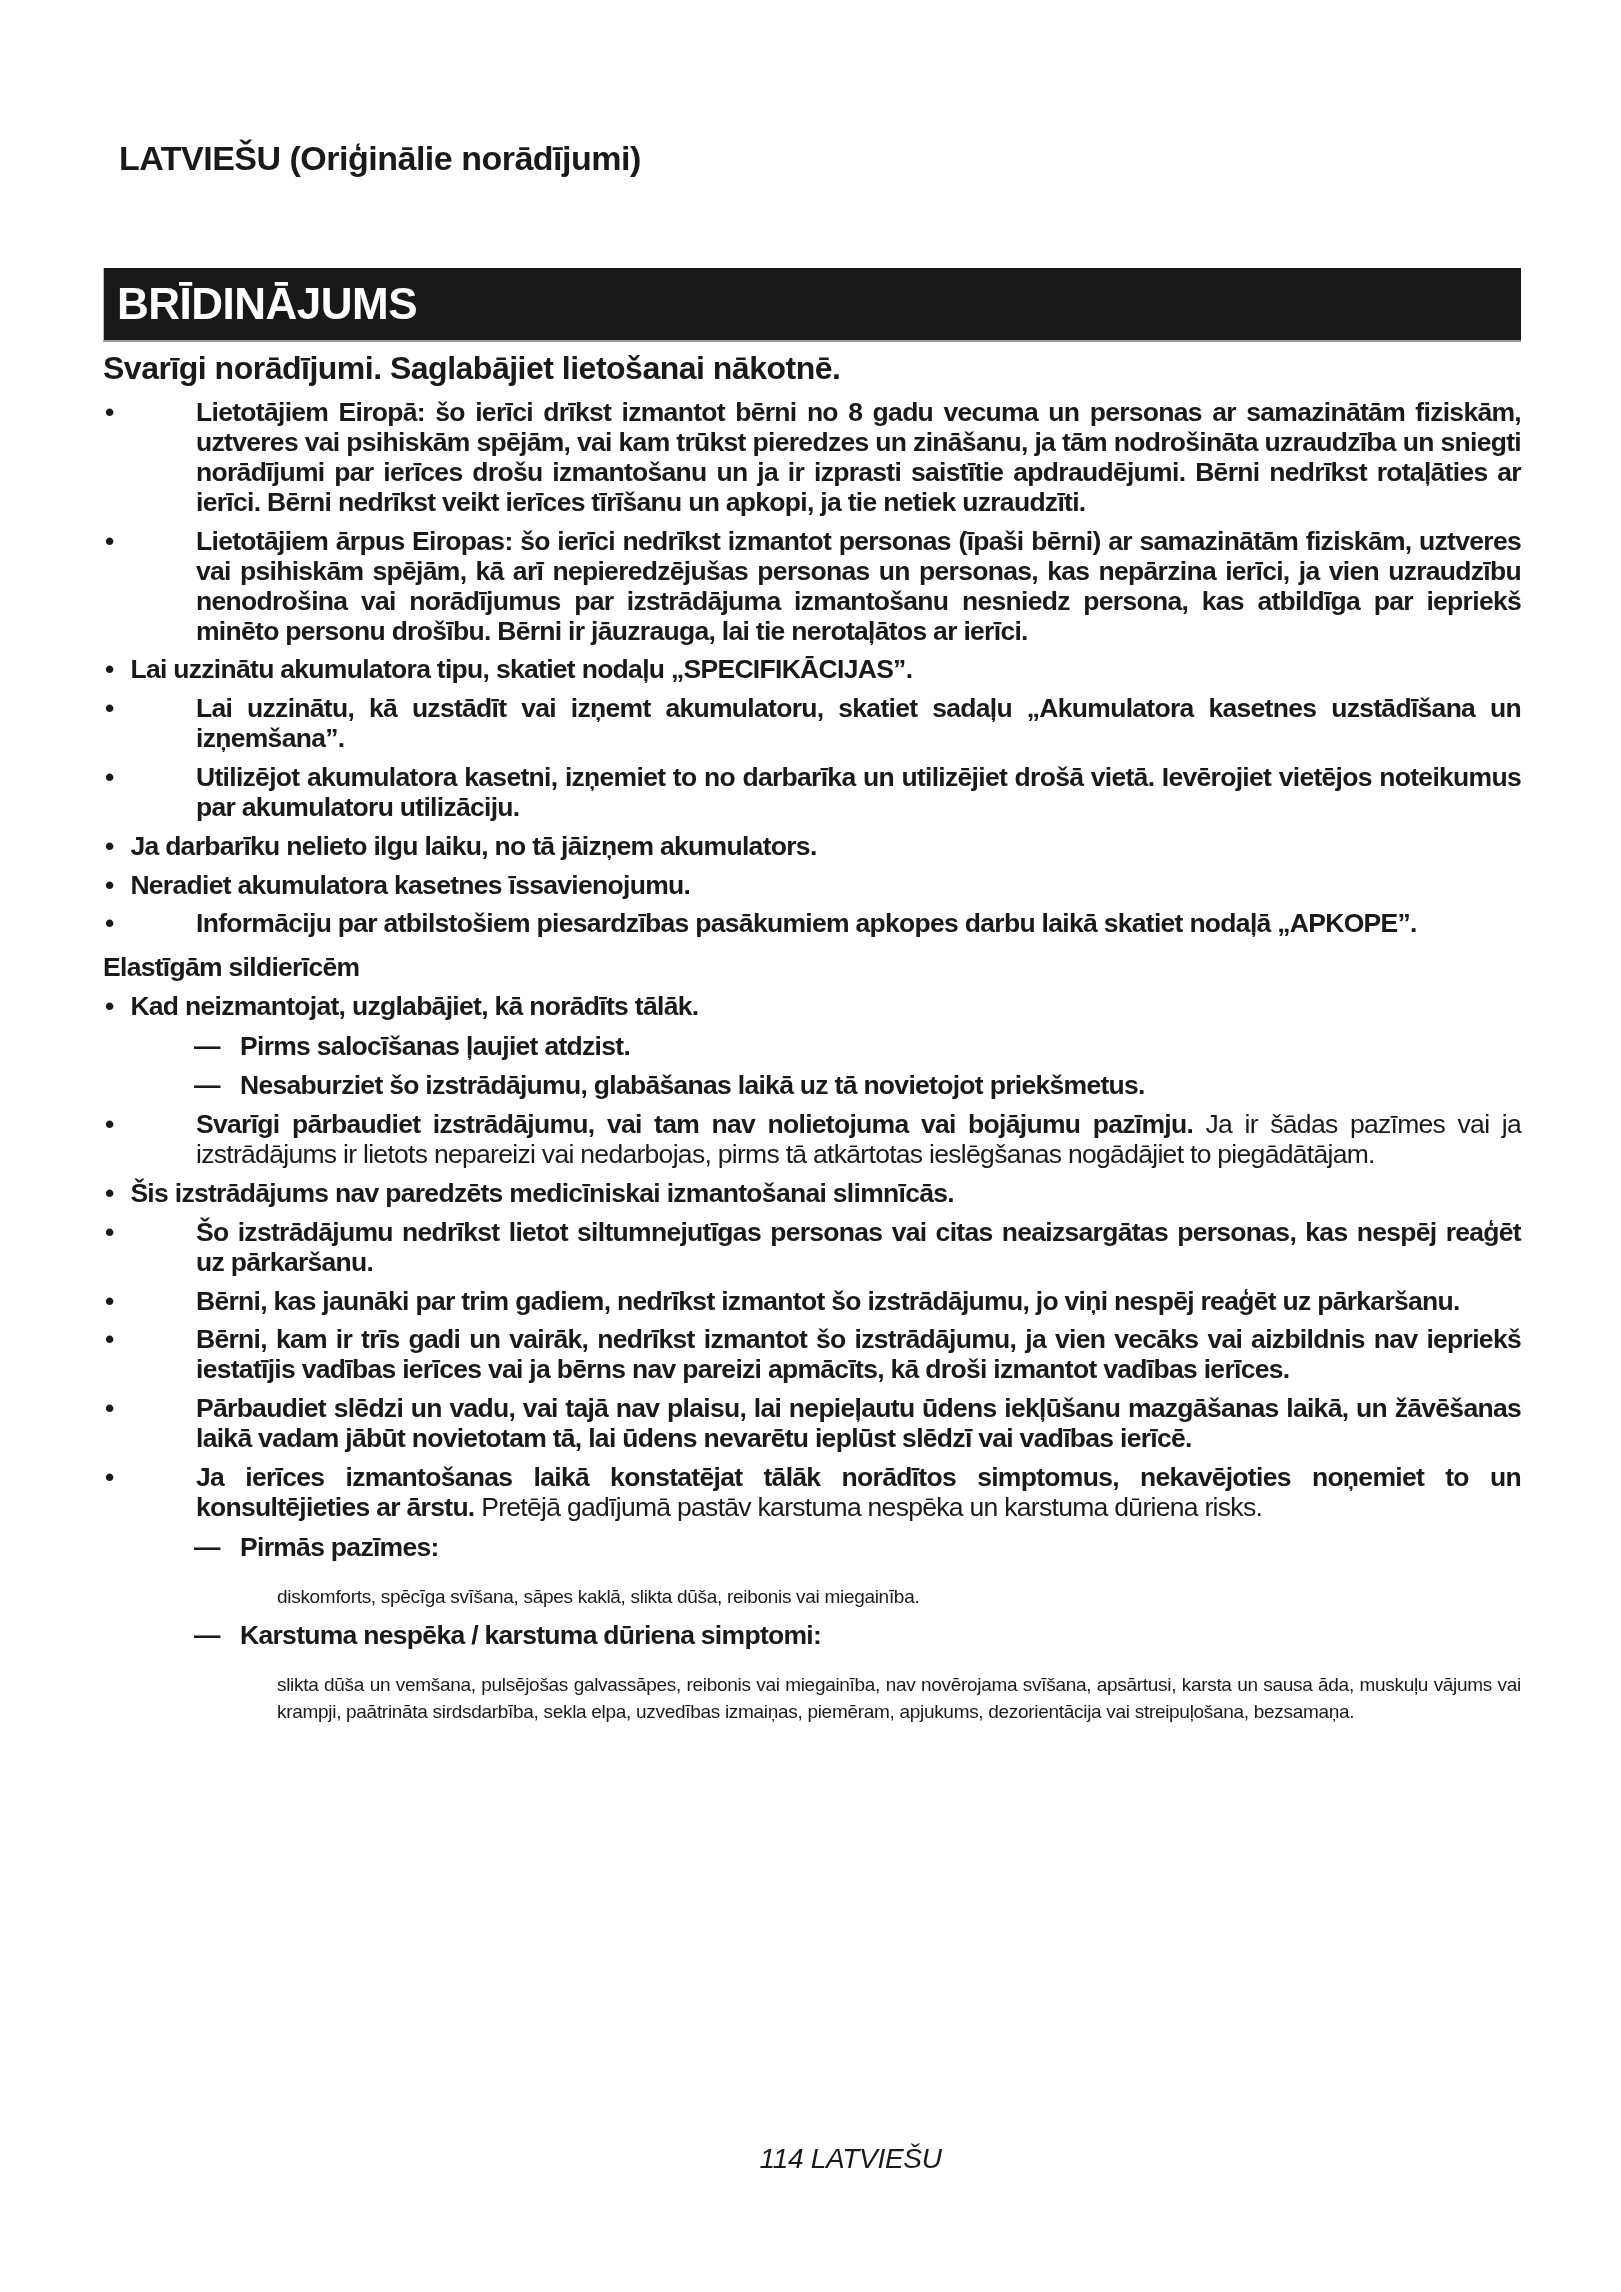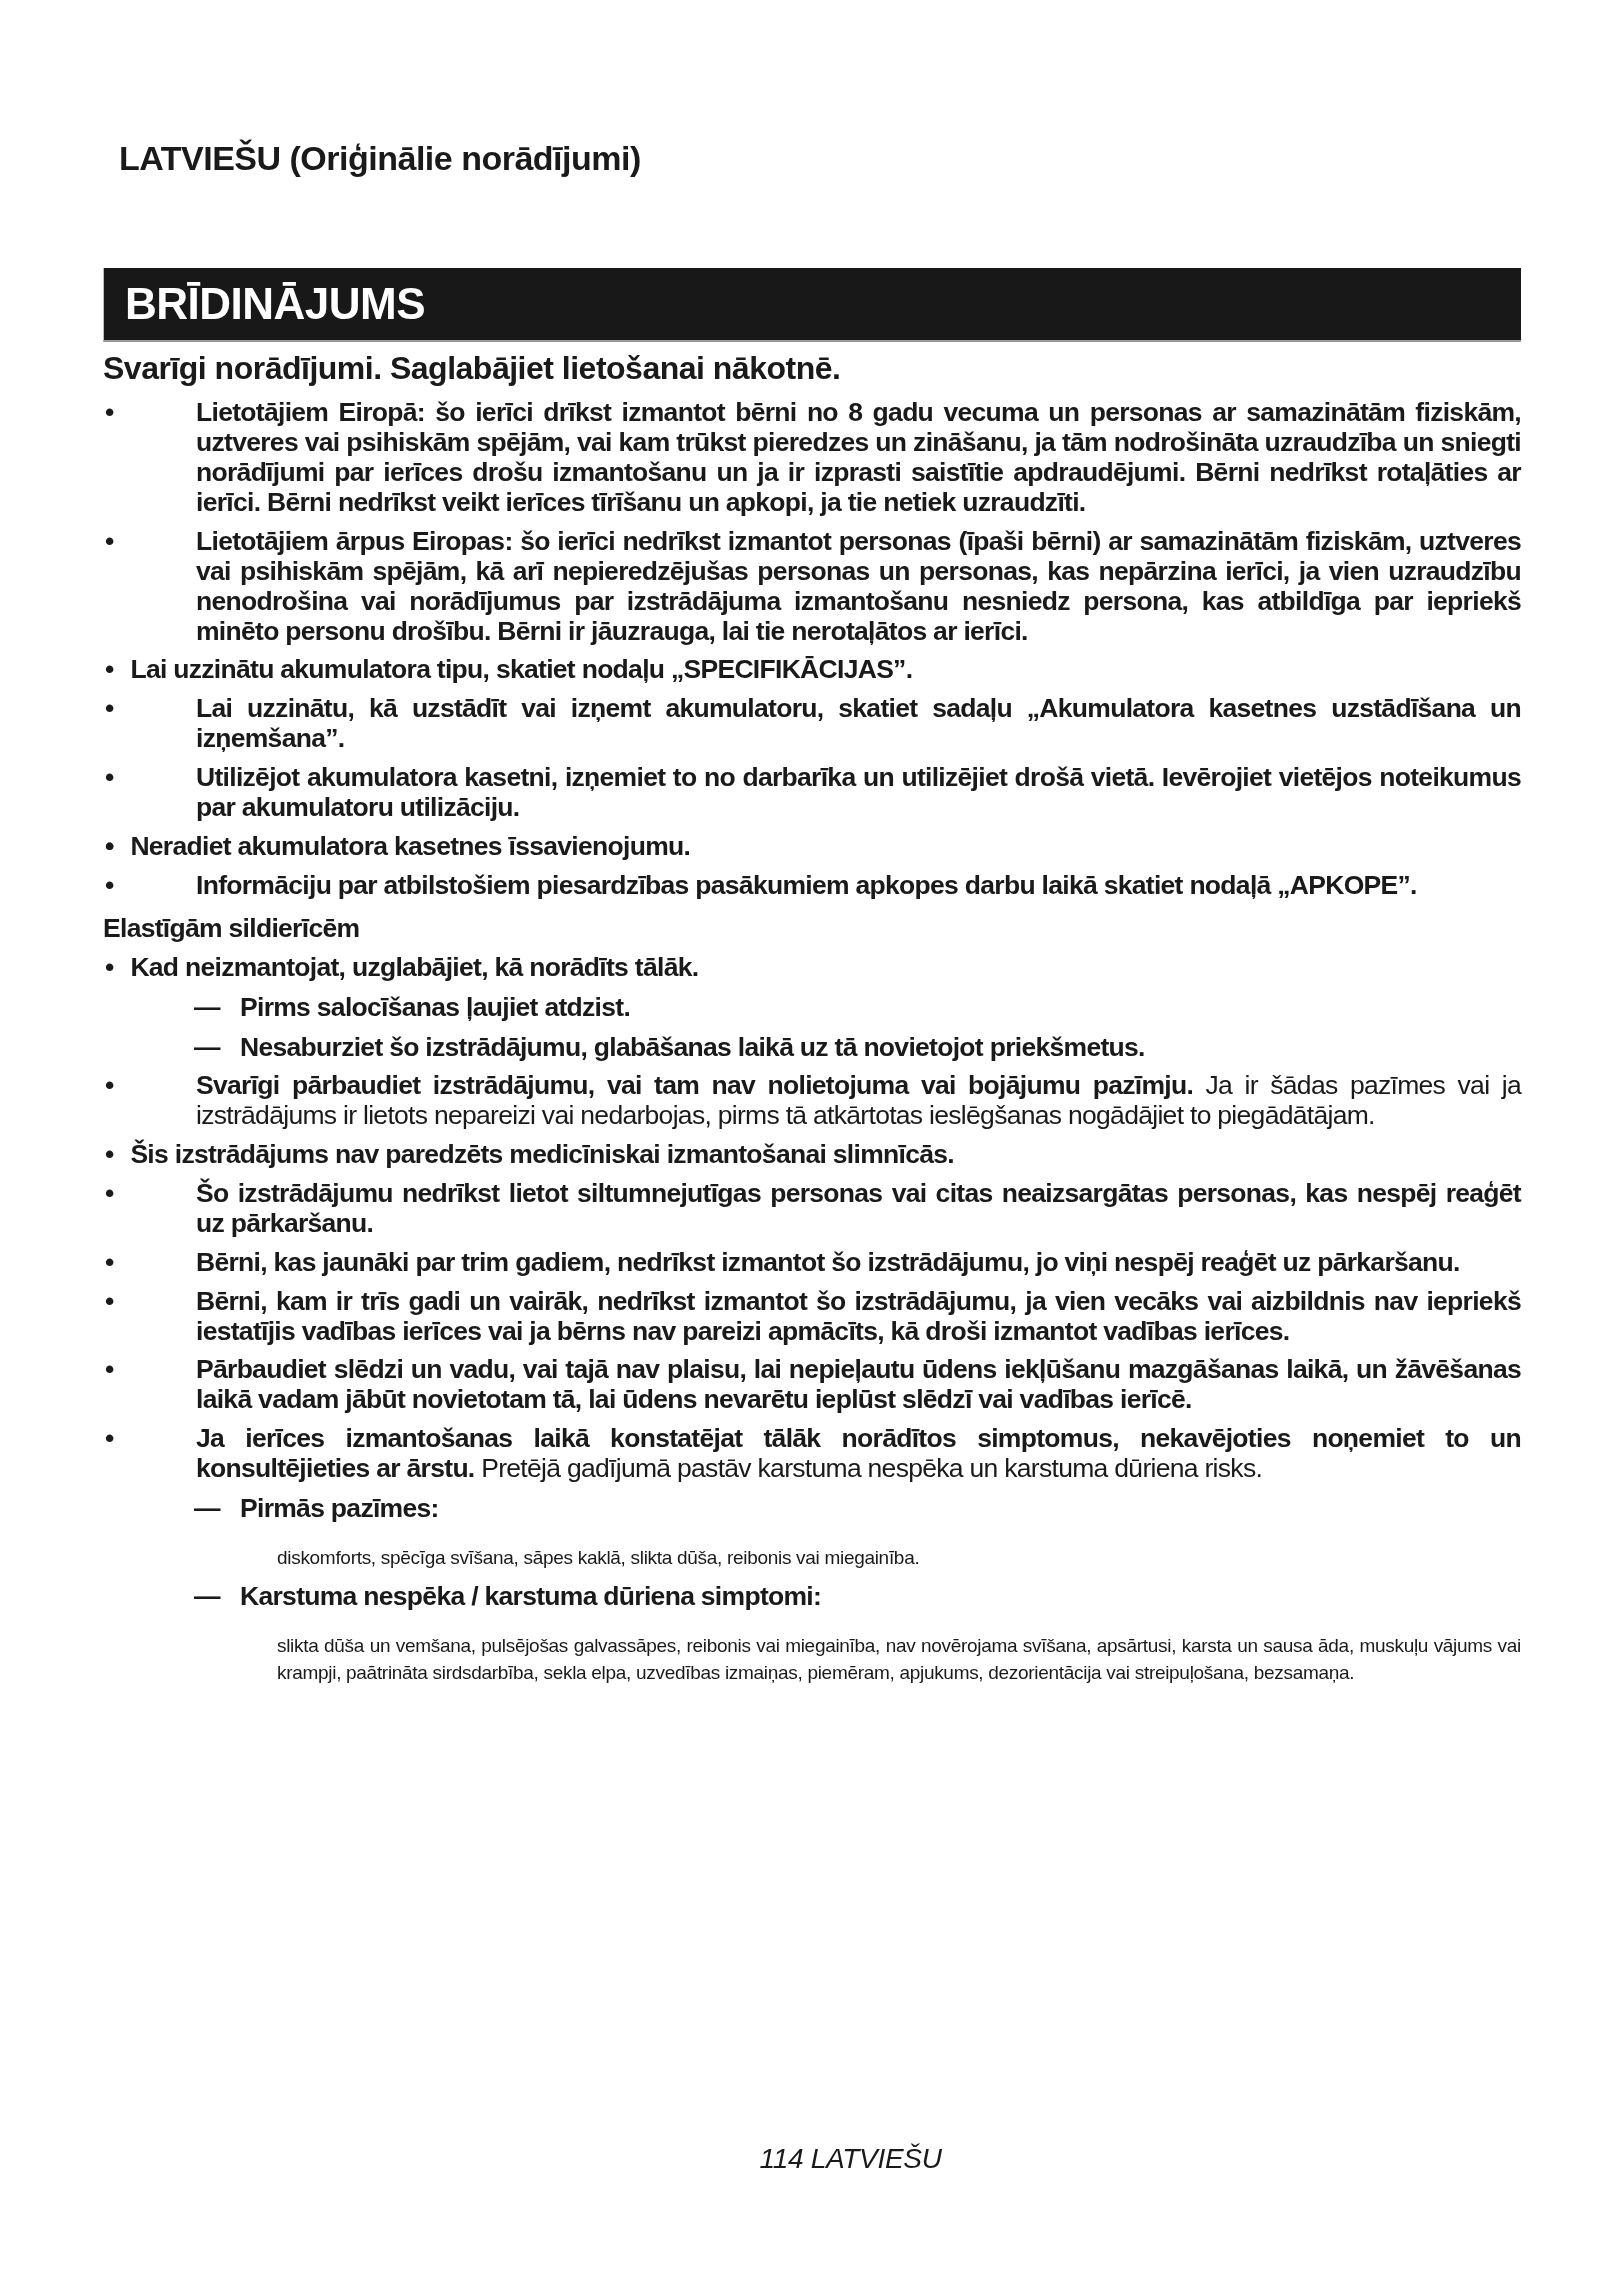--- a/index.html
+++ b/index.html
@@ -21,21 +21,21 @@
     font-weight: bold;
     letter-spacing: -0.5px;
   }
   .warning-banner {
     margin-top: 90px;
     height: 74px;
     background: #181818;
     color: #ffffff;
     display: flex;
     align-items: center;
-    padding-left: 21px;
+    padding-left: 13px;
     box-sizing: border-box;
     border-bottom: 2px solid #9a9a9a;
     border-left: 1px solid #bdbdbd;
   }
   .warning-banner span {
     font-size: 44px;
     font-weight: bold;
     letter-spacing: -0.5px;
   }
   .section-heading {
@@ -118,21 +118,21 @@
   </div>
 
   <h2 class="section-heading">Svarīgi norādījumi. Saglabājiet lietošanai nākotnē.</h2>
 
   <div class="content" id="content">
       <div class="item wide"><span class="bullet">•</span><span>Lietotājiem Eiropā: šo ierīci drīkst izmantot bērni no 8 gadu vecuma un personas ar samazinātām fiziskām, uztveres vai psihiskām spējām, vai kam trūkst pieredzes un zināšanu, ja tām nodrošināta uzraudzība un sniegti norādījumi par ierīces drošu izmantošanu un ja ir izprasti saistītie apdraudējumi. Bērni nedrīkst rotaļāties ar ierīci. Bērni nedrīkst veikt ierīces tīrīšanu un apkopi, ja tie netiek uzraudzīti.</span></div>
       <div class="item wide"><span class="bullet">•</span><span>Lietotājiem ārpus Eiropas: šo ierīci nedrīkst izmantot personas (īpaši bērni) ar samazinātām fiziskām, uztveres vai psihiskām spējām, kā arī nepieredzējušas personas un personas, kas nepārzina ierīci, ja vien uzraudzību nenodrošina vai norādījumus par izstrādājuma izmantošanu nesniedz persona, kas atbildīga par iepriekš minēto personu drošību. Bērni ir jāuzrauga, lai tie nerotaļātos ar ierīci.</span></div>
       <div class="item narrow"><span class="bullet">•</span><span>Lai uzzinātu akumulatora tipu, skatiet nodaļu „SPECIFIKĀCIJAS”.</span></div>
       <div class="item wide"><span class="bullet">•</span><span>Lai uzzinātu, kā uzstādīt vai izņemt akumulatoru, skatiet sadaļu „Akumulatora kasetnes uzstādīšana un izņemšana”.</span></div>
       <div class="item wide"><span class="bullet">•</span><span>Utilizējot akumulatora kasetni, izņemiet to no darbarīka un utilizējiet drošā vietā. Ievērojiet vietējos noteikumus par akumulatoru utilizāciju.</span></div>
-      <div class="item narrow"><span class="bullet">•</span></div>
+      <div class="item narrow"><span class="bullet">•</span><span>Ja darbarīku nelieto ilgu laiku, no tā jāizņem akumulators.</span></div>
       <div class="item narrow"><span class="bullet">•</span><span>Neradiet akumulatora kasetnes īssavienojumu.</span></div>
       <div class="item wide"><span class="bullet">•</span><span>Informāciju par atbilstošiem piesardzības pasākumiem apkopes darbu laikā skatiet nodaļā „APKOPE”.</span></div>
       <div class="subheading">Elastīgām sildierīcēm</div>
       <div class="item narrow"><span class="bullet">•</span><span>Kad neizmantojat, uzglabājiet, kā norādīts tālāk.</span></div>
       <div class="dash-item"><span class="dash">—</span><span>Pirms salocīšanas ļaujiet atdzist.</span></div>
       <div class="dash-item"><span class="dash">—</span><span>Nesaburziet šo izstrādājumu, glabāšanas laikā uz tā novietojot priekšmetus.</span></div>
       <div class="item wide"><span class="bullet">•</span><span>Svarīgi pārbaudiet izstrādājumu, vai tam nav nolietojuma vai bojājumu pazīmju.</span> <span class="reg">Ja ir šādas pazīmes vai ja izstrādājums ir lietots nepareizi vai nedarbojas, pirms tā atkārtotas ieslēgšanas nogādājiet to piegādātājam.</span></div>
       <div class="item narrow"><span class="bullet">•</span><span>Šis izstrādājums nav paredzēts medicīniskai izmantošanai slimnīcās.</span></div>
       <div class="item wide"><span class="bullet">•</span><span>Šo izstrādājumu nedrīkst lietot siltumnejutīgas personas vai citas neaizsargātas personas, kas nespēj reaģēt uz pārkaršanu.</span></div>
       <div class="item wide"><span class="bullet">•</span><span>Bērni, kas jaunāki par trim gadiem, nedrīkst izmantot šo izstrādājumu, jo viņi nespēj reaģēt uz pārkaršanu.</span></div>

